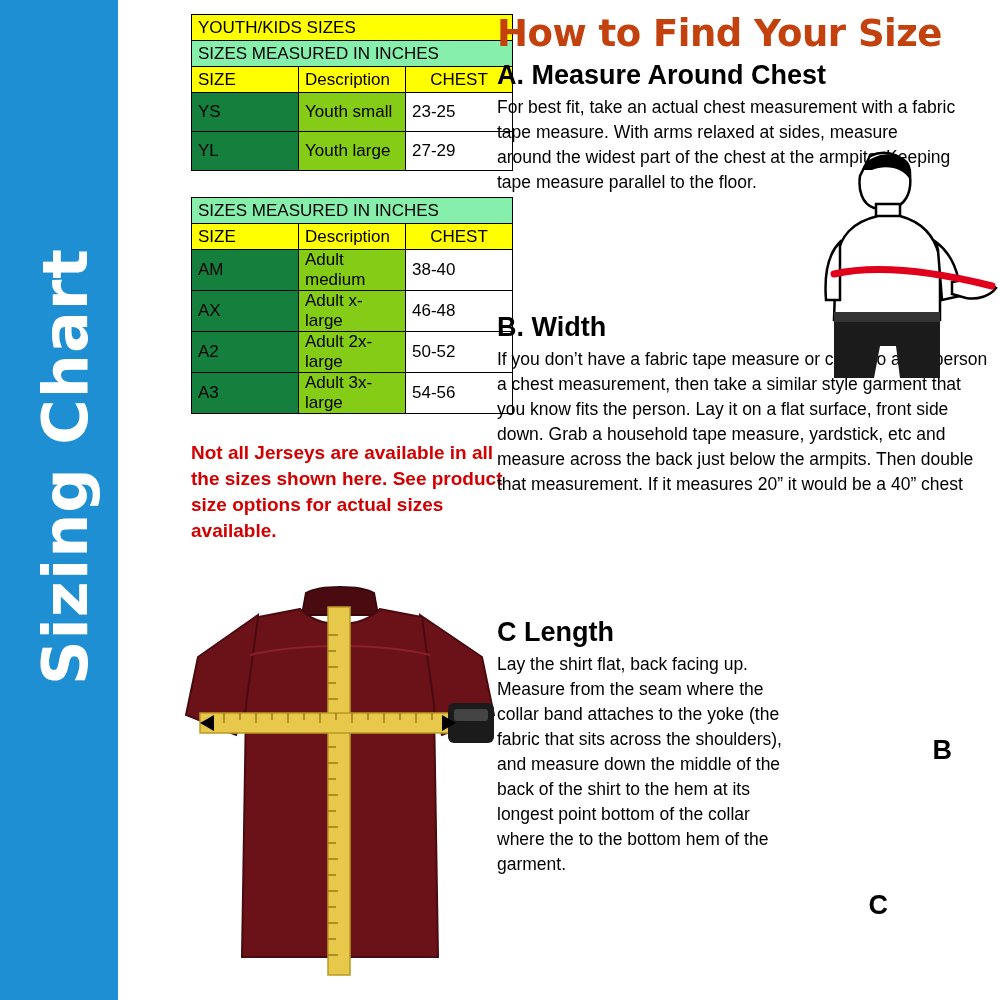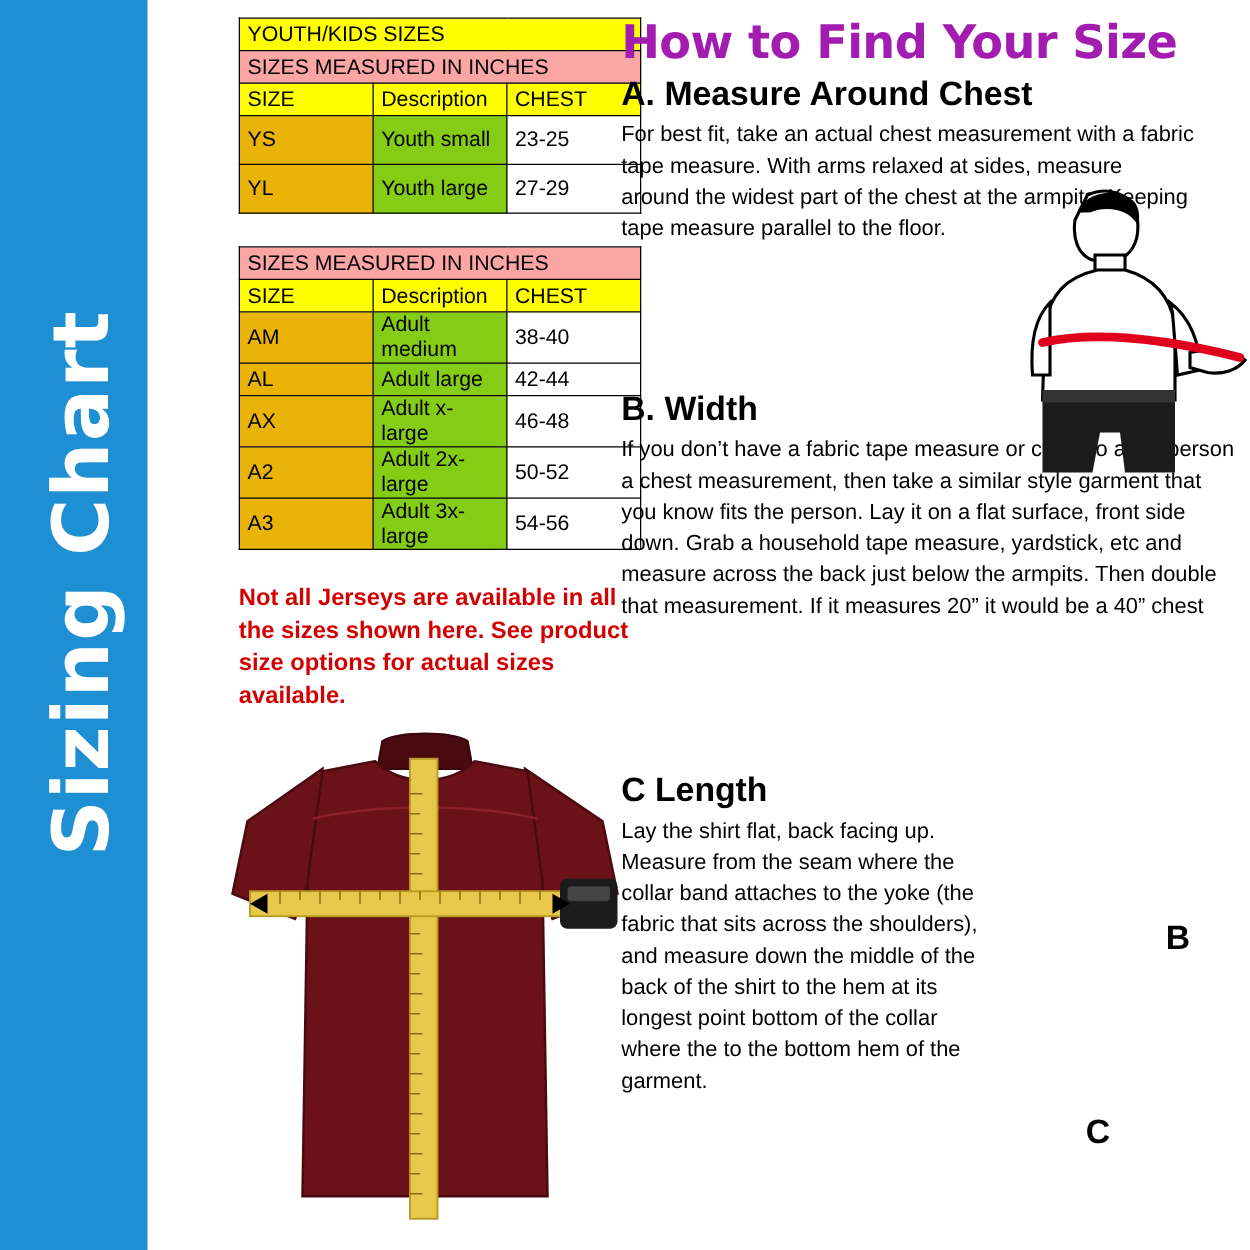--- a/index.html
+++ b/index.html
@@ -63,35 +63,35 @@
     height: 25px;
   }
   .tbl-title td {
     background: #ffff00;
     font-size: 25px;
     font-family: "Liberation Sans", sans-serif;
     height: 38px;
     padding-left: 8px;
   }
   .tbl-sub td {
-    background: #fca5a5;
+    background: #86efac;
     font-size: 16px;
     height: 26px;
   }
   .tbl-head td {
     background: #ffff00;
     font-size: 17px;
     height: 27px;
   }
   .tbl-head td.c-size { text-align: left; }
-  .tbl-head td.c-chest { }
+  .tbl-head td.c-chest { text-align: center; }
 
   td.c-size {
     width: 66px;
-    background: #eab308;
+    background: #15803d;
     font-family: "DejaVu Serif", serif;
     font-size: 21px;
     text-align: left;
     padding-left: 8px;
   }
   td.c-desc {
     width: 175px;
     background: #84cc16;
     font-size: 17px;
   }
@@ -119,21 +119,21 @@
   }
 
   
   #right-col {
     position: absolute;
     left: 497px;
     top: 12px;
     width: 496px;
   }
   #main-heading {
-    color: #a21caf;
+    color: #c2410c;
     font-family: "DejaVu Sans", sans-serif;
     font-weight: bold;
     font-size: 37px;
     letter-spacing: -0.5px;
     margin: 0 0 10px 0;
   }
   h3.sec {
     margin: 0 0 4px 0;
     font-family: "Liberation Sans", sans-serif;
     font-weight: bold;
@@ -224,25 +224,20 @@
       </tr>
       <tr class="tbl-head">
         <td class="c-size" style="background:#ffff00;font-family:'Liberation Sans',sans-serif;font-size:17px;">SIZE</td>
         <td class="c-desc" style="background:#ffff00;">Description</td>
         <td class="c-chest" style="background:#ffff00;font-family:'Liberation Sans',sans-serif;font-size:17px;">CHEST</td>
       </tr>
       <tr class="data-row">
         <td class="c-size">AM</td>
         <td class="c-desc">Adult medium</td>
         <td class="c-chest">38-40</td>
-      </tr>
-      <tr class="data-row">
-        <td class="c-size">AL</td>
-        <td class="c-desc">Adult large</td>
-        <td class="c-chest">42-44</td>
       </tr>
       <tr class="data-row">
         <td class="c-size">AX</td>
         <td class="c-desc">Adult x-large</td>
         <td class="c-chest">46-48</td>
       </tr>
       <tr class="data-row">
         <td class="c-size">A2</td>
         <td class="c-desc">Adult 2x-large</td>
         <td class="c-chest">50-52</td>

